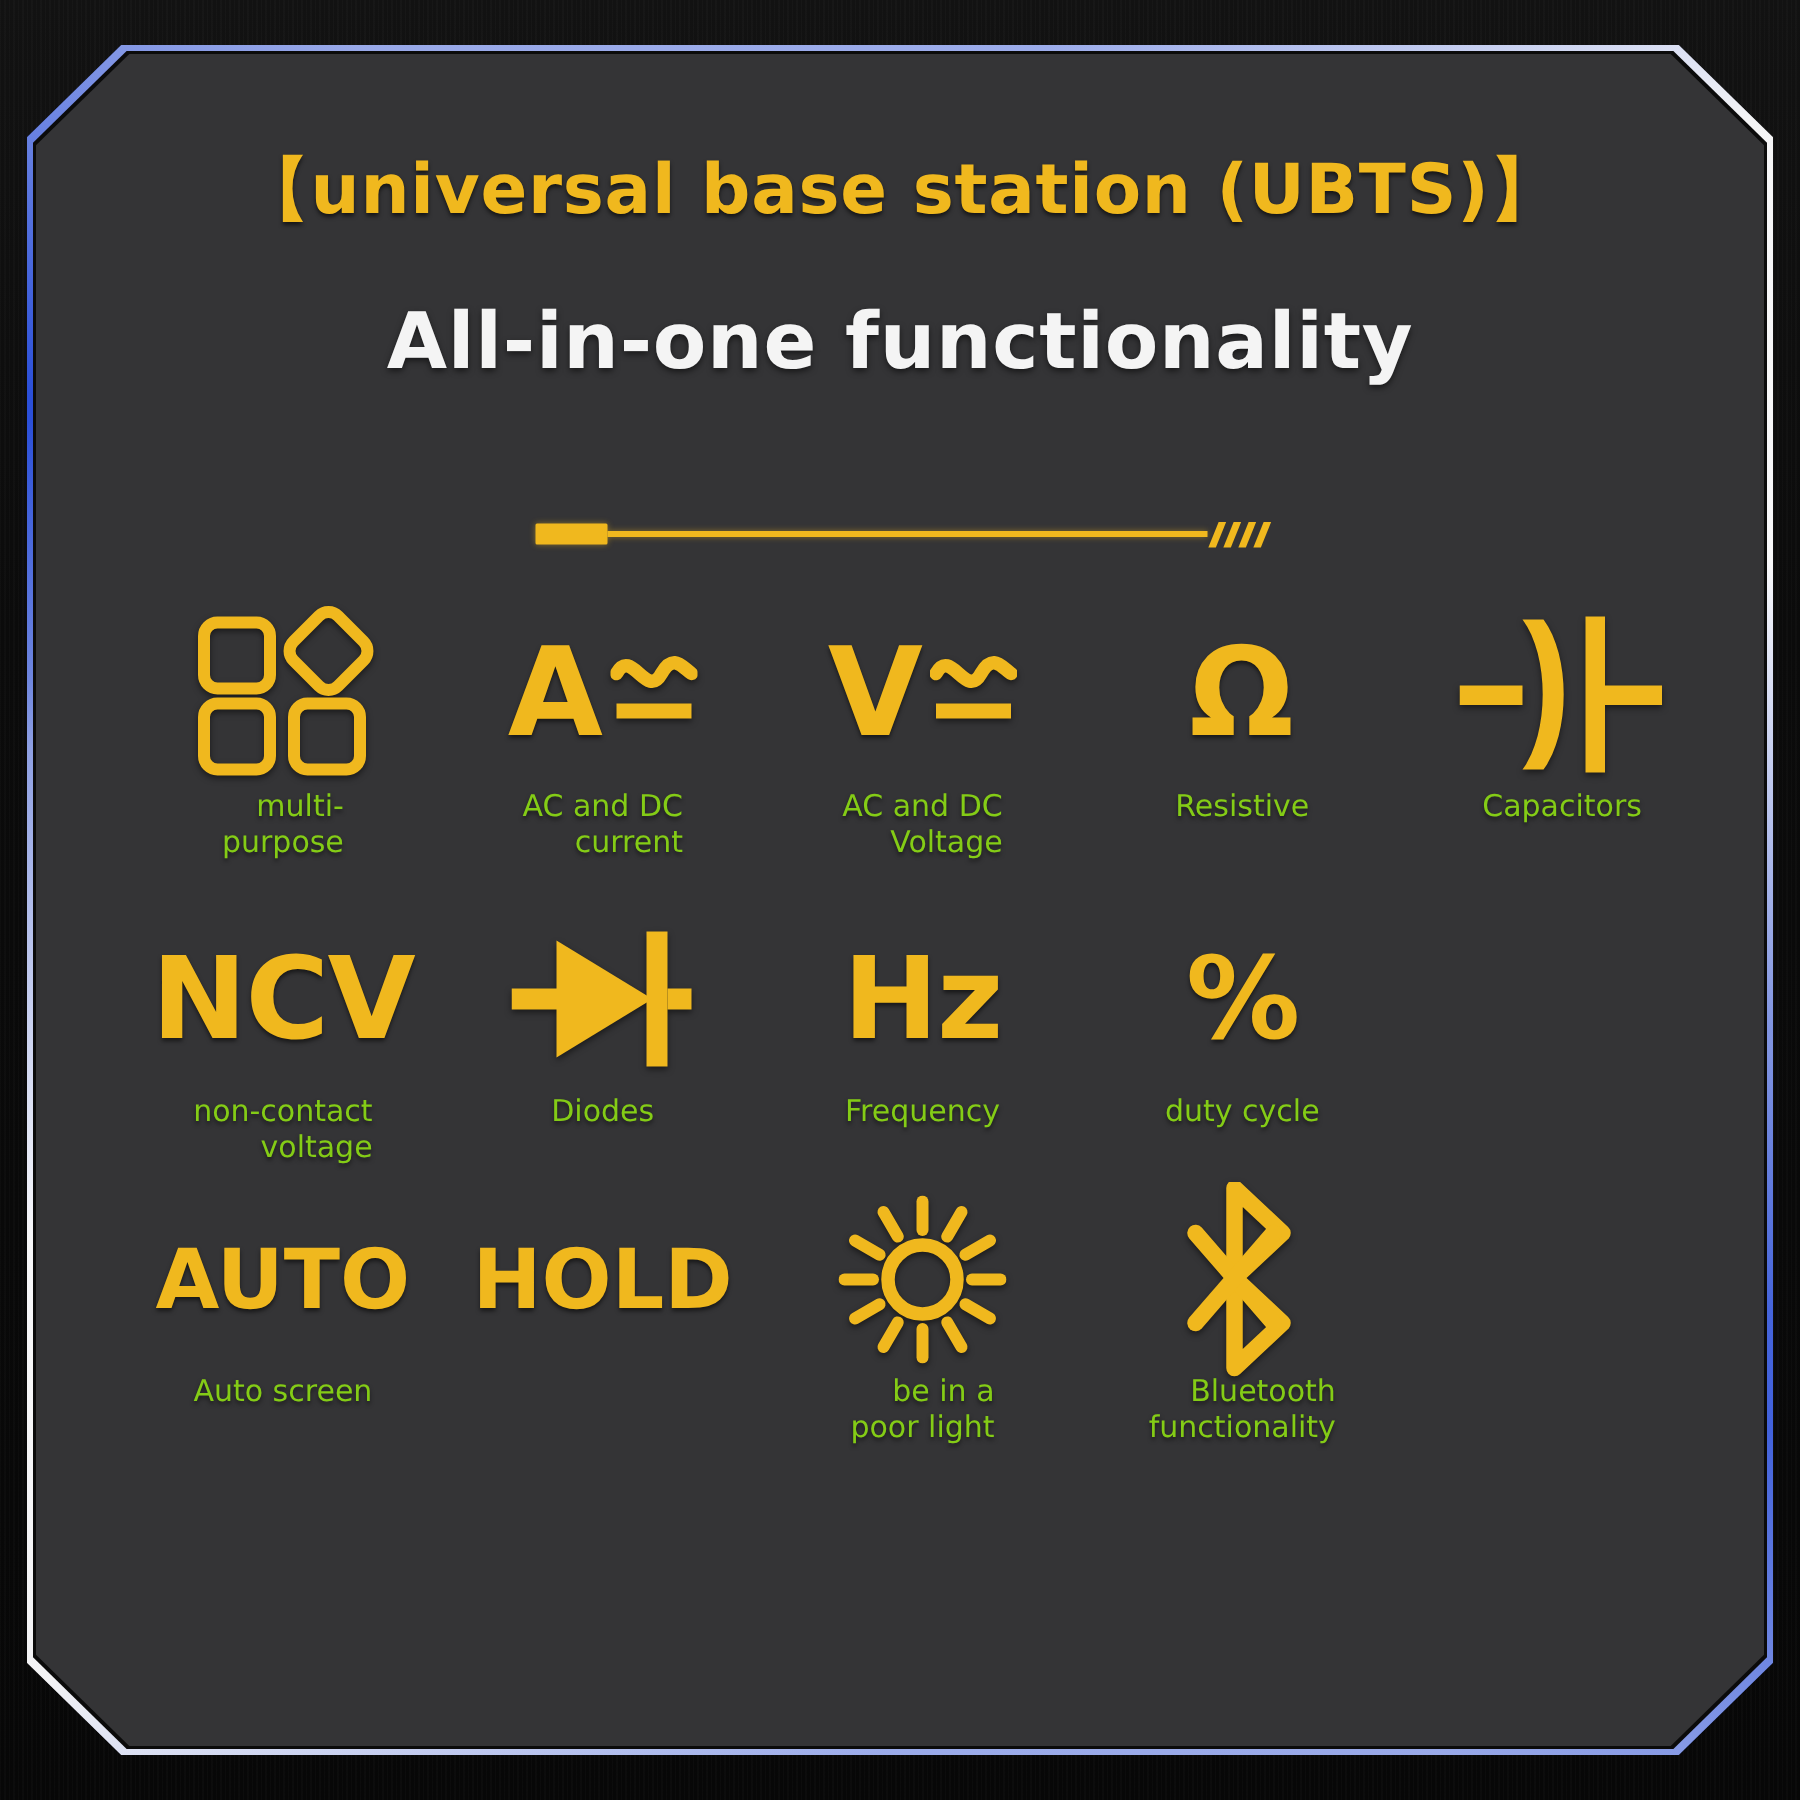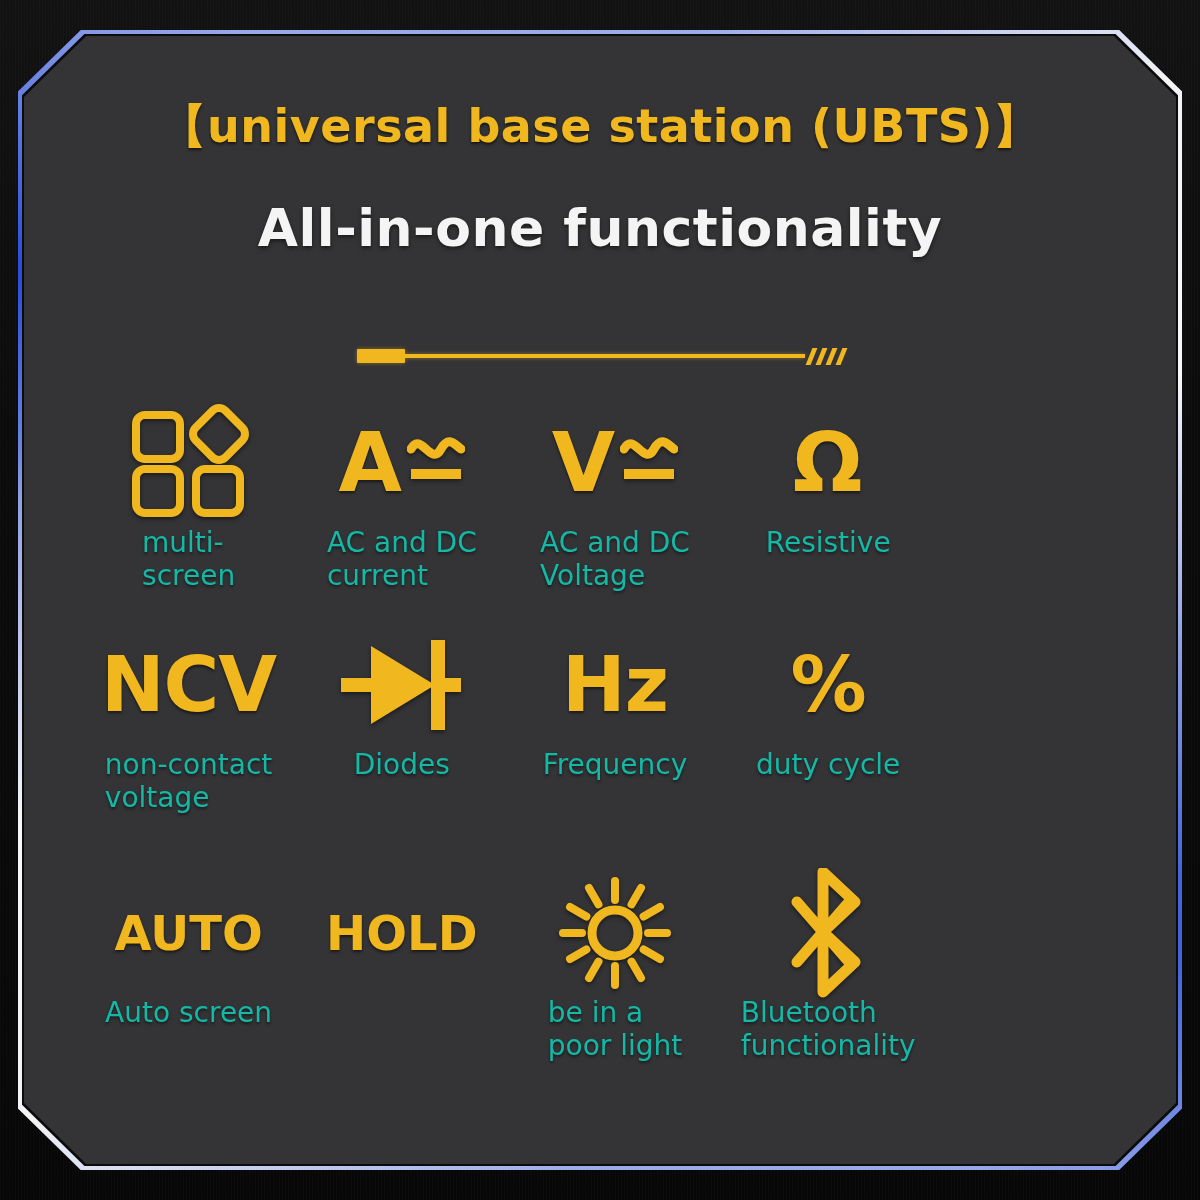--- a/index.html
+++ b/index.html
@@ -138,34 +138,34 @@
   .icon-box svg{display:block;filter:drop-shadow(0 2px 2px rgba(0,0,0,.5));}
   .icon-text{
     color:#F0B81E;
     font-weight:bold;
     line-height:1;
     text-shadow:0 2px 3px rgba(0,0,0,.55);
     white-space:nowrap;
   }
   .sz-lg{font-size:76px;letter-spacing:-1px;}
   .sz-xl{font-size:82px;letter-spacing:1px;}
-  .sz-wide{font-size:48px;letter-spacing:0px;}
+  .sz-wide{font-size:55px;letter-spacing:0px;}
   .caption{
-    color:#14b8a6;
-    font-size:28px;
+    color:#84cc16;
+    font-size:20px;
     line-height:1.18;
-    text-align:left;
+    text-align:right;
     margin-top:4px;
     text-shadow:0 2px 3px rgba(0,0,0,.5);
   }
   .caption .ln{display:block;white-space:nowrap;}
 
   
   #row1{margin-bottom:34px;}
-  #row2{margin-bottom:60px;}
+  #row2{margin-bottom:18px;}
 </style>
 </head>
 <body>
 
 <div id="backdrop"></div>
 
 <div id="panel-wrap">
   <div class="oct" id="panel-rim"></div>
   <div class="oct" id="panel-rim2"></div>
   <div id="panel-inner"></div>
@@ -193,21 +193,21 @@
               <div class="icon-box">
                 <svg width="122" height="120" viewBox="0 0 122 120">
                   <rect x="8" y="12" width="44" height="44" rx="9" style="fill:none;stroke:#F0B81E;stroke-width:8;stroke-linejoin:round"></rect>
                   <rect x="8" y="66" width="44" height="44" rx="9" style="fill:none;stroke:#F0B81E;stroke-width:8;stroke-linejoin:round"></rect>
                   <rect x="68" y="66" width="44" height="44" rx="9" style="fill:none;stroke:#F0B81E;stroke-width:8;stroke-linejoin:round"></rect>
                   <rect x="70" y="10" width="42" height="42" rx="9" style="fill:none;stroke:#F0B81E;stroke-width:8;stroke-linejoin:round" transform="rotate(45 91 31)"></rect>
                 </svg>
               </div>
               <div class="caption">
                 <span class="ln">multi-</span>
-                <span class="ln">screen</span>
+                <span class="ln">purpose</span>
               </div>
             </div>
             <div class="fcell">
               <div class="icon-box" style="align-items: center;">
                 <span class="icon-text sz-xl">A</span>
                 <span style="display: inline-flex; align-items: flex-end;">
                   <svg width="58" height="76" viewBox="0 0 58 76" style="margin-left:4px;margin-bottom:4px;">
                     <path d="M4 26 C 14 8, 24 44, 34 26 C 42 12, 48 22, 54 26" fill="none" stroke="#F0B81E" stroke-width="9" stroke-linecap="round"></path>
                     <rect x="4" y="46" width="50" height="10" fill="#F0B81E"></rect>
                   </svg>
@@ -232,20 +232,33 @@
                 <span class="ln">AC and DC</span>
                 <span class="ln">Voltage</span>
               </div>
             </div>
             <div class="fcell">
               <div class="icon-box">
                 <span class="icon-text sz-xl">Ω</span>
               </div>
               <div class="caption">
                 <span class="ln">Resistive</span>
+              </div>
+            </div>
+            <div class="fcell">
+              <div class="icon-box">
+                <svg width="136" height="112" viewBox="0 0 136 112">
+                  <rect x="0" y="50" width="42" height="13" fill="#F0B81E"></rect>
+                  <path d="M42 6 C 60 30, 60 82, 42 106 L 56 106 C 74 82, 74 30, 56 6 Z" fill="#F0B81E"></path>
+                  <rect x="84" y="4" width="13" height="104" fill="#F0B81E"></rect>
+                  <rect x="97" y="50" width="38" height="13" fill="#F0B81E"></rect>
+                </svg>
+              </div>
+              <div class="caption">
+                <span class="ln">Capacitors</span>
               </div>
             </div>
           </div>
         <div class="frow" id="row2">
             <div class="fcell">
               <div class="icon-box">
                 <span class="icon-text sz-lg">NCV</span>
               </div>
               <div class="caption">
                 <span class="ln">non-contact</span>

